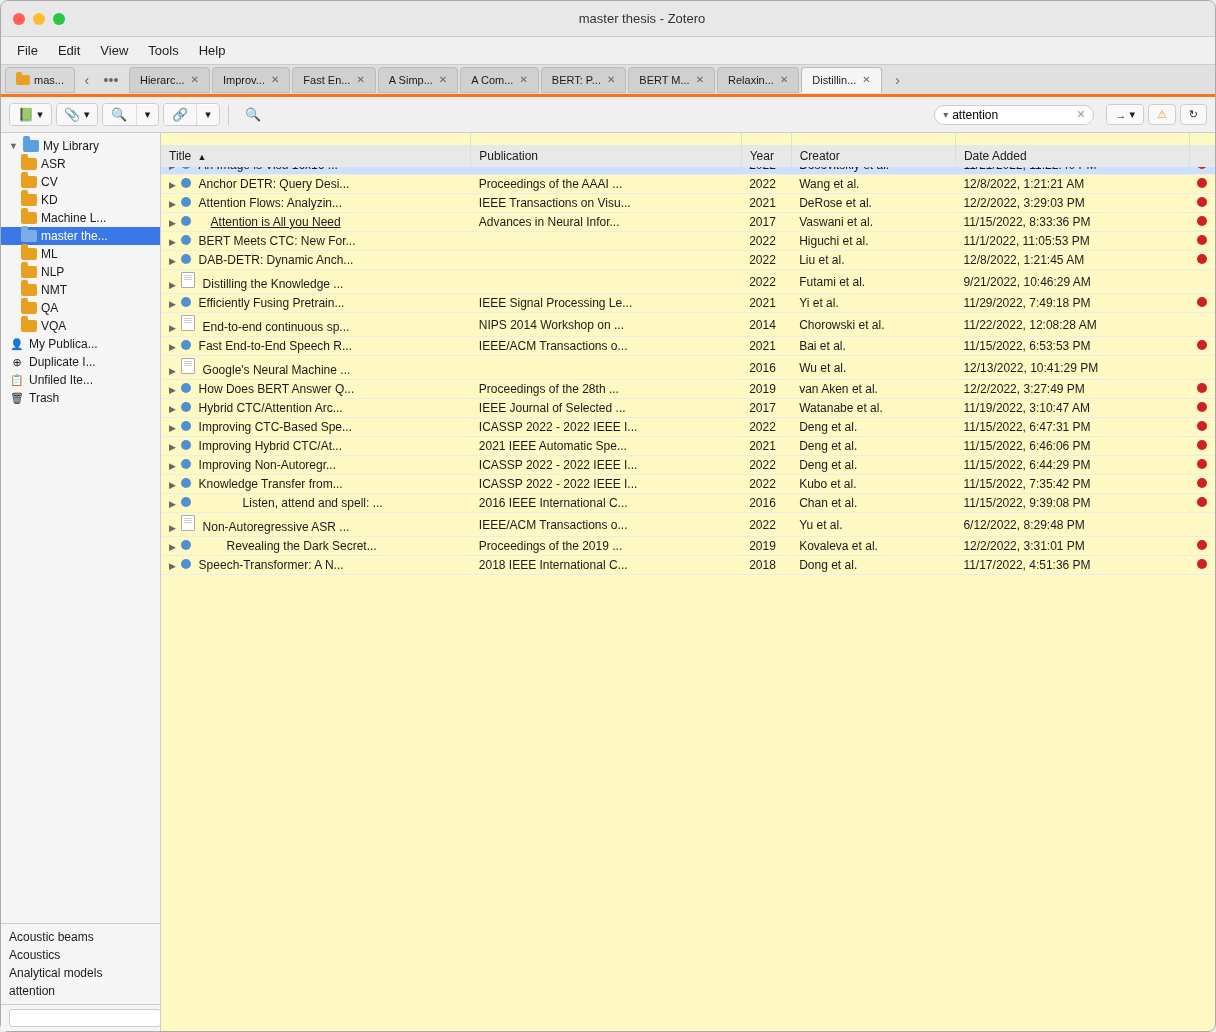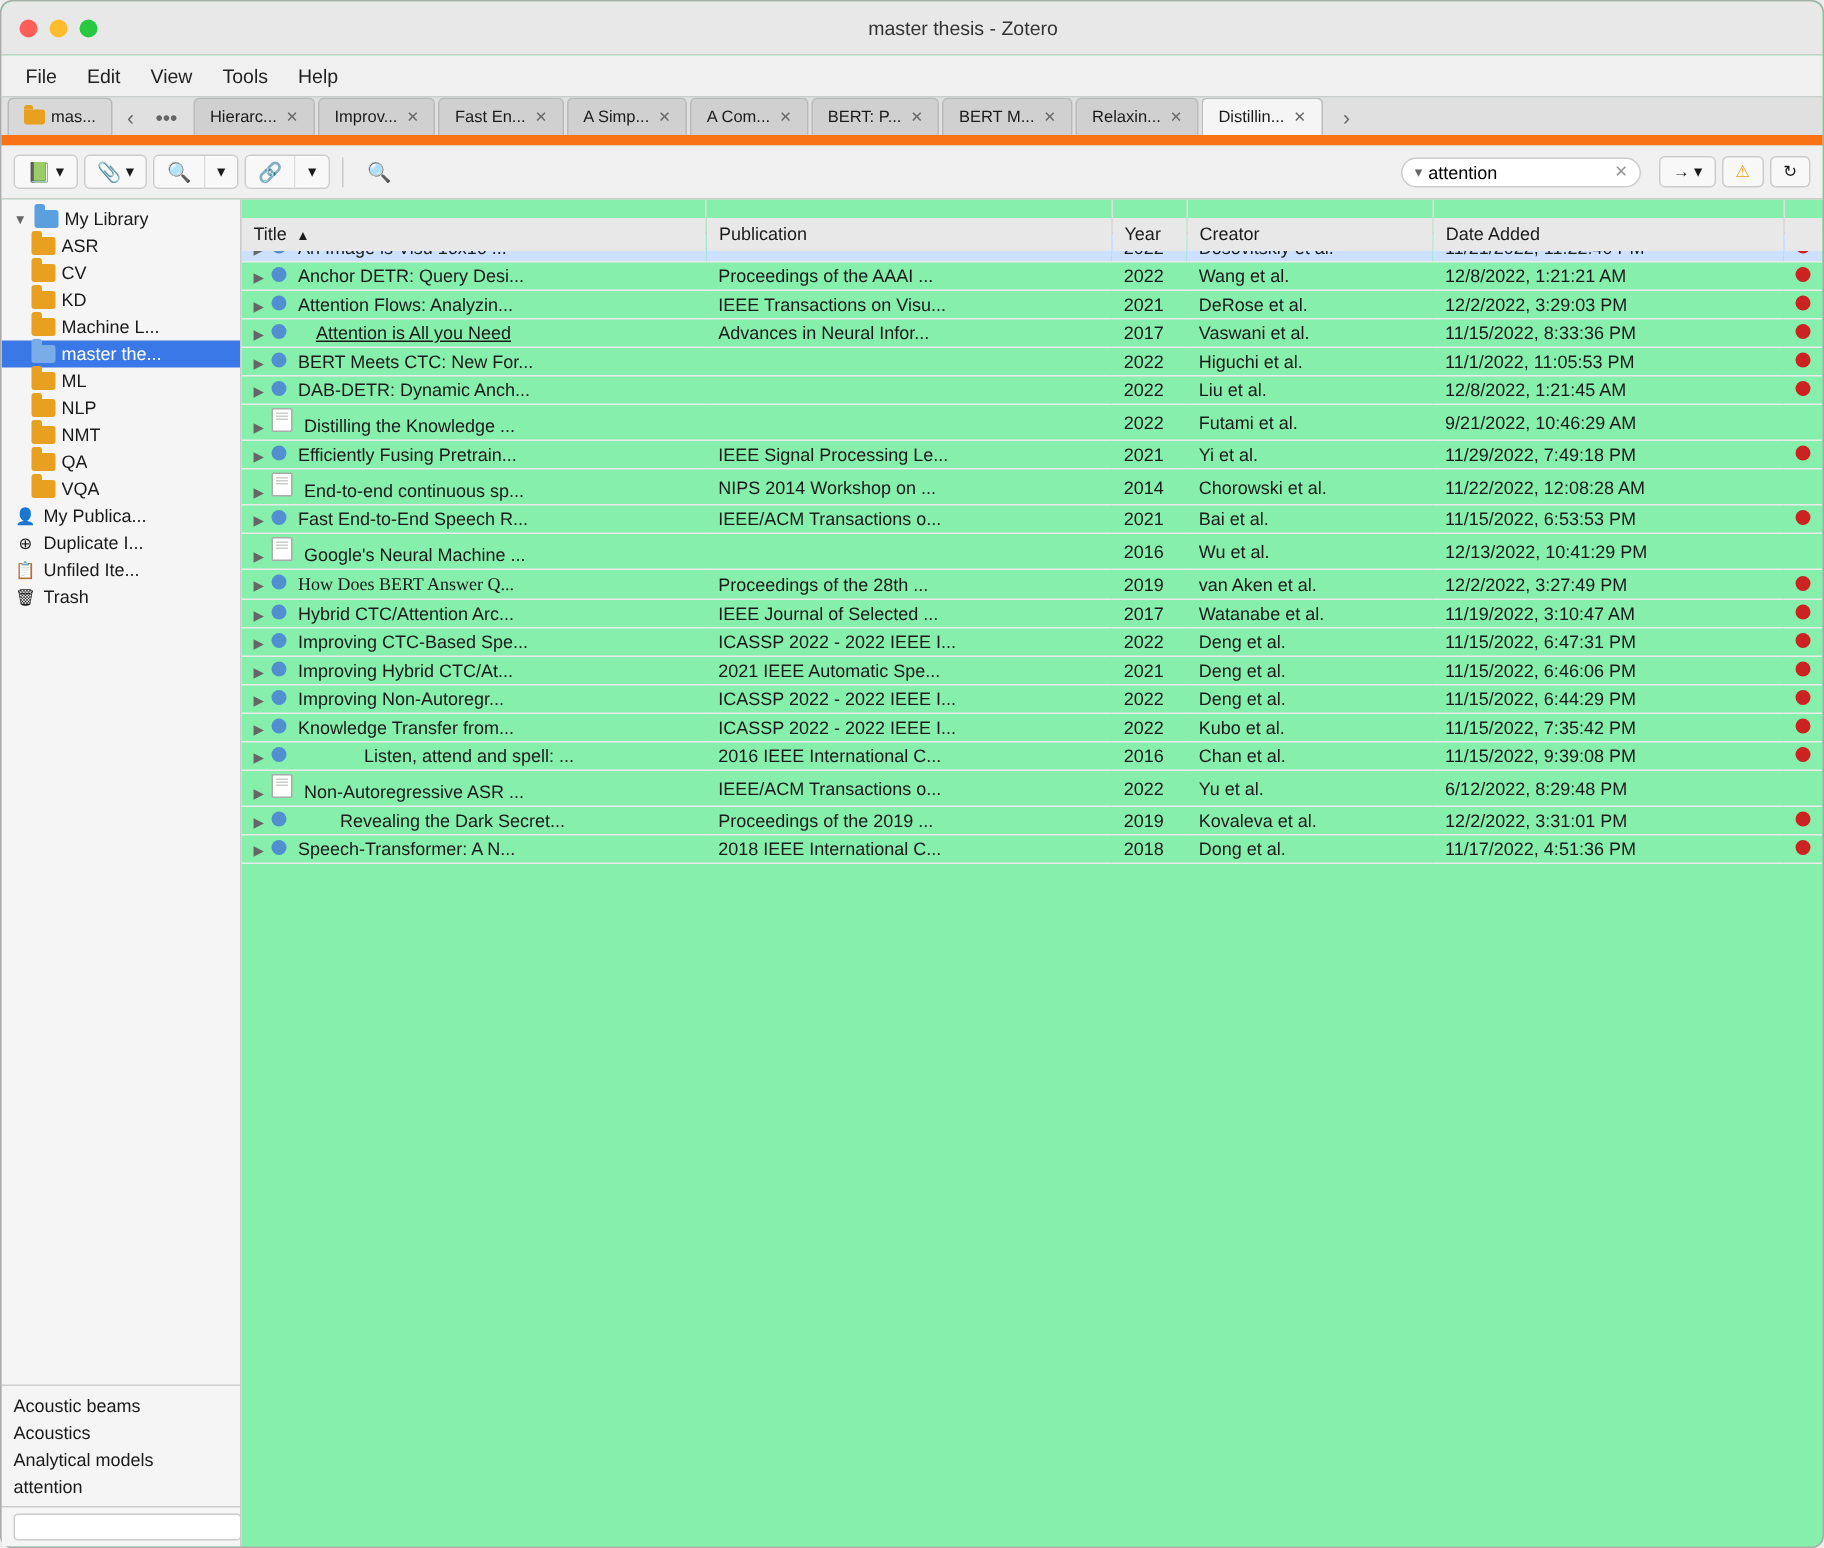--- a/index.html
+++ b/index.html
@@ -1,34 +1,34 @@
 <!DOCTYPE html>
 <html><head>
   <meta charset="utf-8">
   <style>
     * { box-sizing: border-box; margin: 0; padding: 0; }
     body { font-family: -apple-system, BlinkMacSystemFont, 'Helvetica Neue', Arial, sans-serif; font-size: 12px; background: #ececec; color: #1a1a1a; width: 1216px; height: 1032px; overflow: hidden; }
     
-    .window { width: 1216px; height: 1032px; background: #86efac; border: 1px solid #aaa; border-radius: 8px; display: flex; flex-direction: column; }
+    .window { width: 1216px; height: 1032px; background: #fef9c3; border: 1px solid #aaa; border-radius: 8px; display: flex; flex-direction: column; }
     
     
     .titlebar { background: #e8e8e8; height: 36px; display: flex; align-items: center; padding: 0 12px; border-radius: 8px 8px 0 0; border-bottom: 1px solid #ccc; }
     .window-controls { display: flex; gap: 8px; margin-right: 16px; }
     .wc { width: 12px; height: 12px; border-radius: 50%; }
     .wc-close { background: #ff5f57; }
     .wc-min { background: #ffbd2e; }
     .wc-max { background: #28c940; }
     .title-text { flex: 1; text-align: center; font-size: 13px; font-weight: 500; color: #333; }
     
     
     .menubar { background: #f0f0f0; height: 28px; display: flex; align-items: center; padding: 0 8px; border-bottom: 1px solid #ccc; gap: 4px; }
     .menu-item { padding: 2px 8px; font-size: 13px; color: #222; cursor: pointer; border-radius: 3px; }
     
     
-    .tabbar { background: #e0e0e0; height: 32px; display: flex; align-items: center; padding: 0 4px; border-bottom: 7px solid #f97316; overflow: hidden; }
+    .tabbar { background: #e0e0e0; height: 32px; display: flex; align-items: center; padding: 0 4px; border-bottom: 3px solid #f97316; overflow: hidden; }
     .tab { display: flex; align-items: center; padding: 4px 10px; background: #d0d0d0; border: 1px solid #bbb; border-radius: 4px 4px 0 0; margin-right: 2px; font-size: 11px; cursor: pointer; white-space: nowrap; height: 26px; }
     .tab.active { background: #f5f5f5; border-bottom-color: #f5f5f5; }
     .tab-close { margin-left: 6px; color: #666; font-size: 10px; }
     .tab-folder { display: flex; align-items: center; gap: 4px; }
     .folder-icon-sm { width: 14px; height: 10px; background: #e8a020; border-radius: 0 2px 2px 2px; position: relative; }
     .folder-icon-sm::before { content: ''; position: absolute; top: -3px; left: 0; width: 6px; height: 3px; background: #e8a020; border-radius: 2px 2px 0 0; }
     .tab-nav { display: flex; align-items: center; gap: 4px; margin-right: 8px; }
     .tab-nav-btn { width: 20px; height: 20px; display: flex; align-items: center; justify-content: center; cursor: pointer; color: #666; font-size: 14px; }
     
     
@@ -489,21 +489,21 @@
     <td class="col-creator">Wu et al.</td>
     <td class="col-date">12/13/2022, 10:41:29 PM</td>
     <td class="col-attach">
       
     </td>
   </tr>
               <tr>
     <td class="col-title">
       <span class="expand-arrow">▶</span>
       <span class="attachment-badge"></span>
-      <span style="margin-left:4px;font-family:Liberation Serif, serif;">How Does BERT Answer Q...</span>
+      <span style="margin-left:4px;">How Does BERT Answer Q...</span>
     </td>
     <td class="col-pub">Proceedings of the 28th ...</td>
     <td class="col-year">2019</td>
     <td class="col-creator">van Aken et al.</td>
     <td class="col-date">12/2/2022, 3:27:49 PM</td>
     <td class="col-attach">
       <span class="red-dot"></span>
     </td>
   </tr>
               <tr>

